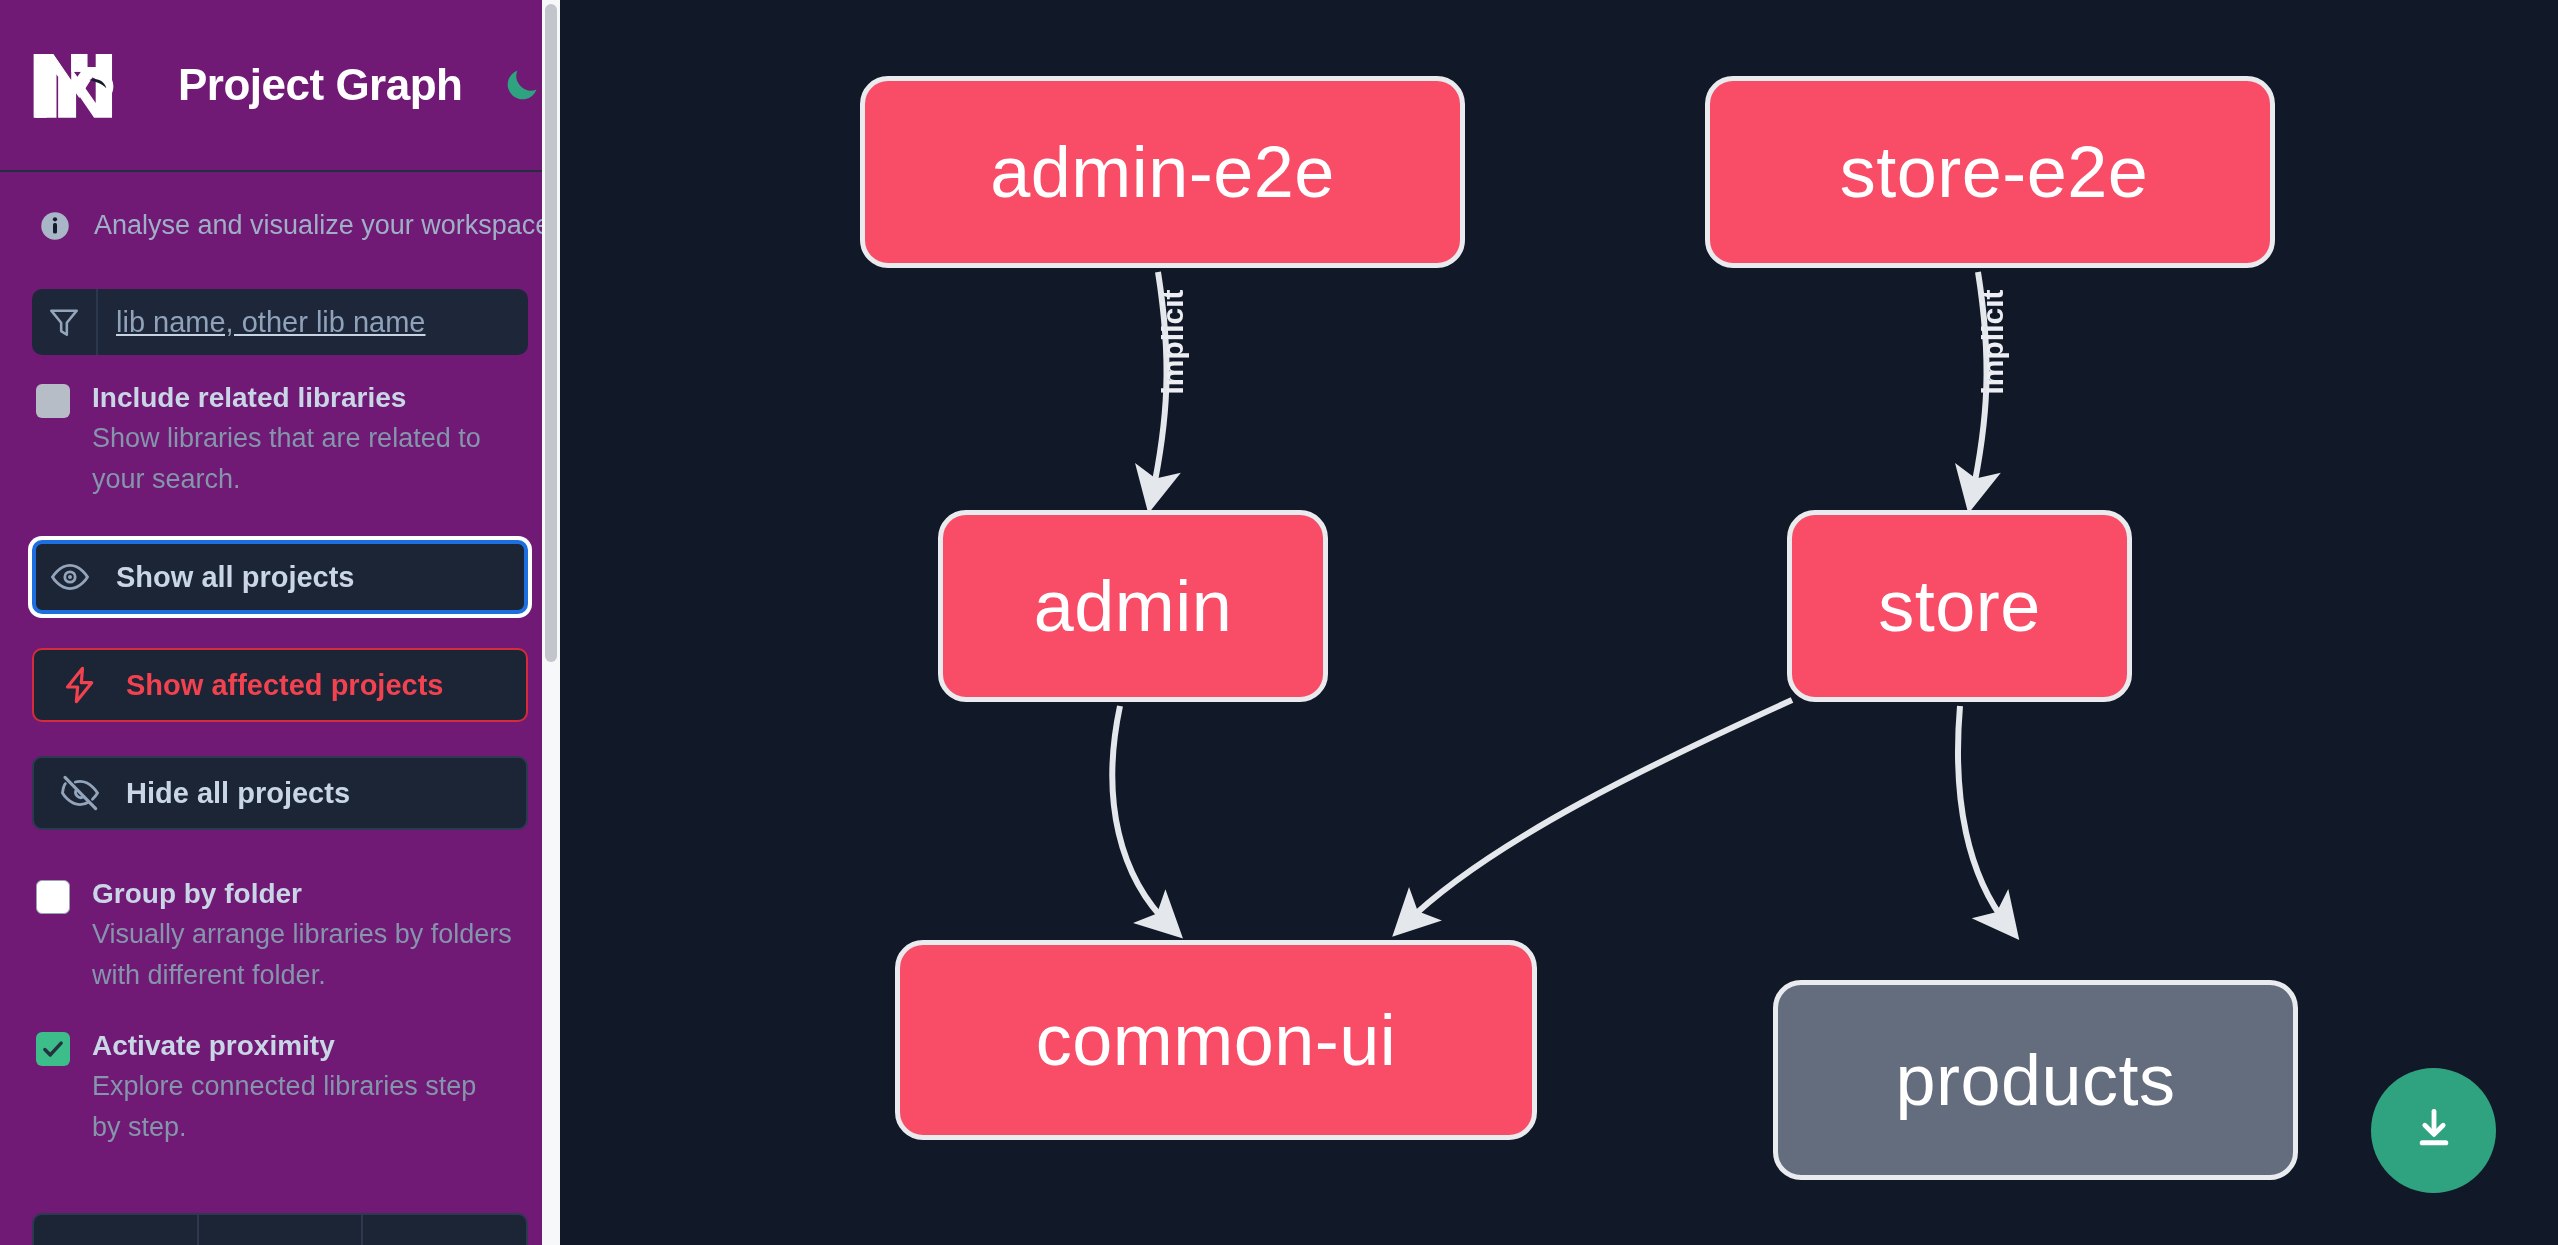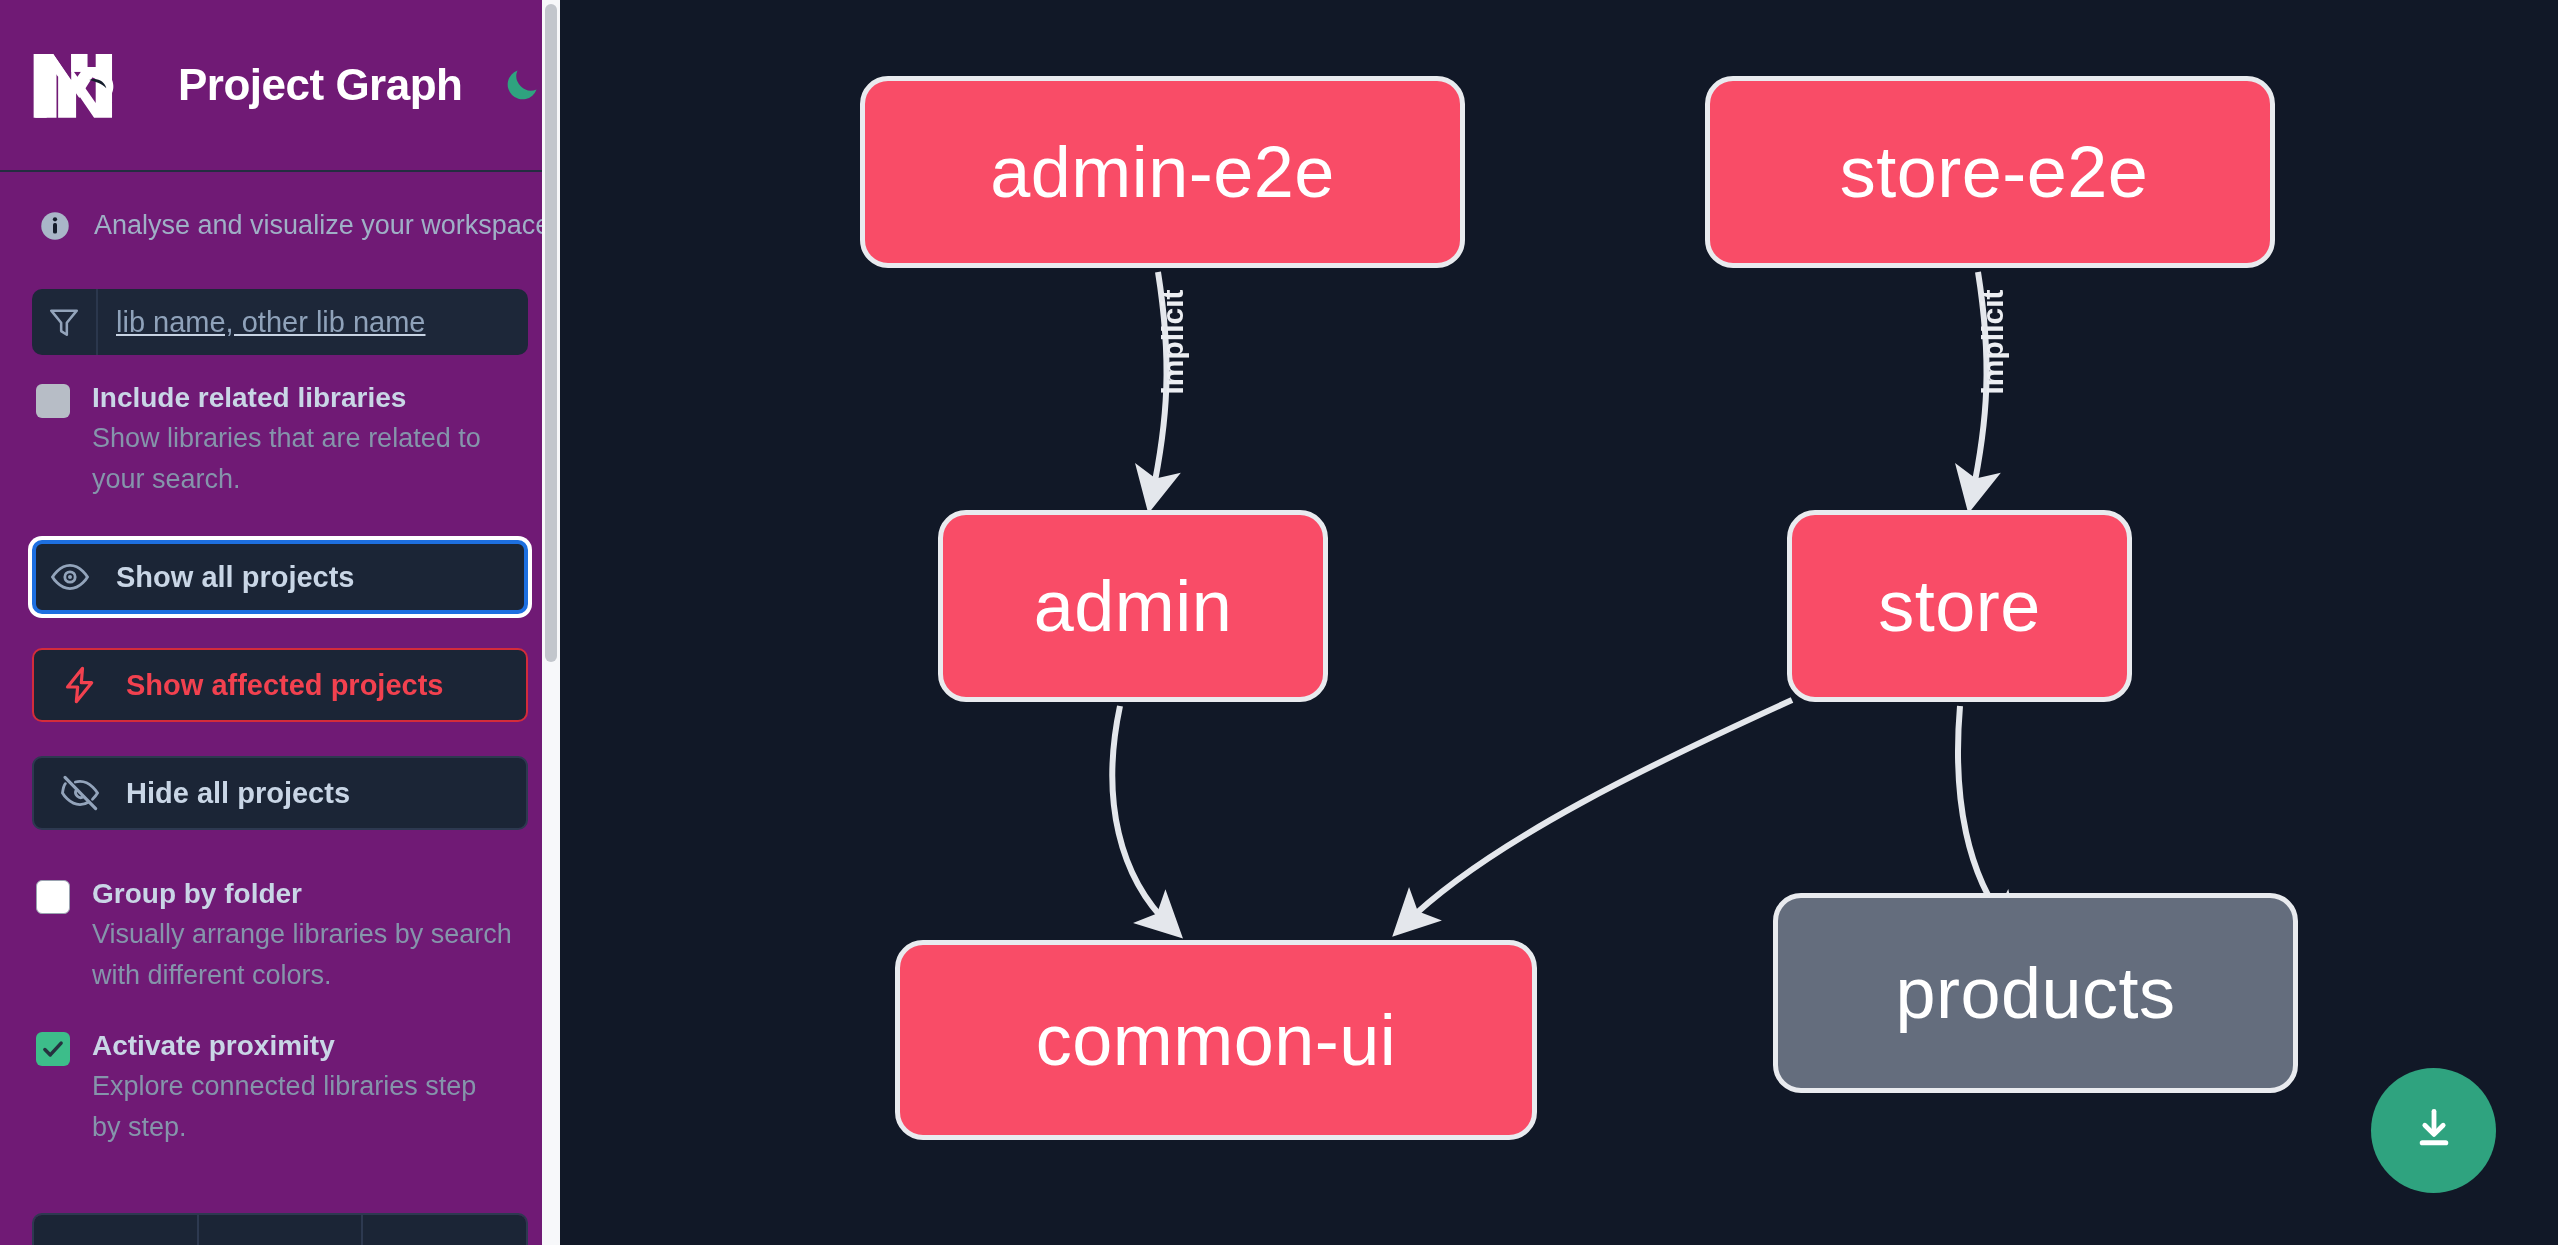--- a/index.html
+++ b/index.html
@@ -311,21 +311,21 @@
             <line x1="3" y1="2.6" x2="21.4" y2="21.4" stroke="#93a4bb" stroke-width="1.9" stroke-linecap="round"></line>
           </svg>
         </span>
         <span class="btn-label">Hide all projects</span>
       </button>
 
       <div class="check-block" style="margin-top:44px">
         <span class="cbox white"></span>
         <span class="check-txt">
           <span class="check-title" style="display:block">Group by folder</span>
-          <span class="check-desc" style="display:block">Visually arrange libraries by search with different colors.</span>
+          <span class="check-desc" style="display:block">Visually arrange libraries by folders with different folder.</span>
         </span>
       </div>
 
       <div class="check-block tight">
         <span class="cbox green">
           <svg viewBox="0 0 24 24" width="26" height="26" aria-hidden="true">
             <path d="M4.5 12.5 9.5 17.5 19.5 6.5" fill="none" stroke="#26313f" stroke-width="3.2" stroke-linecap="round" stroke-linejoin="round"></path>
           </svg>
         </span>
         <span class="check-txt">
@@ -383,21 +383,21 @@
     </div>
 
     <div class="node rose" style="left:1227px; top:510px; width:345px; height:192px;">
       <span>store</span>
     </div>
 
     <div class="node rose" style="left:335px; top:940px; width:642px; height:200px;">
       <span>common-ui</span>
     </div>
 
-    <div class="node slate" style="left:1213px; top:893px; width:525px; height:200px;">
+    <div class="node slate" style="left:1213px; top:980px; width:525px; height:200px;">
       <span>products</span>
     </div>
 
     <button class="fab">
       <span>
         <svg viewBox="0 0 24 24" width="50" height="50" aria-hidden="true">
           <path d="M12 3.5v10.3" fill="none" stroke="#ffffff" stroke-width="2.3" stroke-linecap="round"></path>
           <path d="M7.6 10.2 12 14.6l4.4-4.4" fill="none" stroke="#ffffff" stroke-width="2.3" stroke-linecap="round" stroke-linejoin="round"></path>
           <path d="M6.4 18.6h11.2" fill="none" stroke="#ffffff" stroke-width="2.5" stroke-linecap="round"></path>
         </svg>

